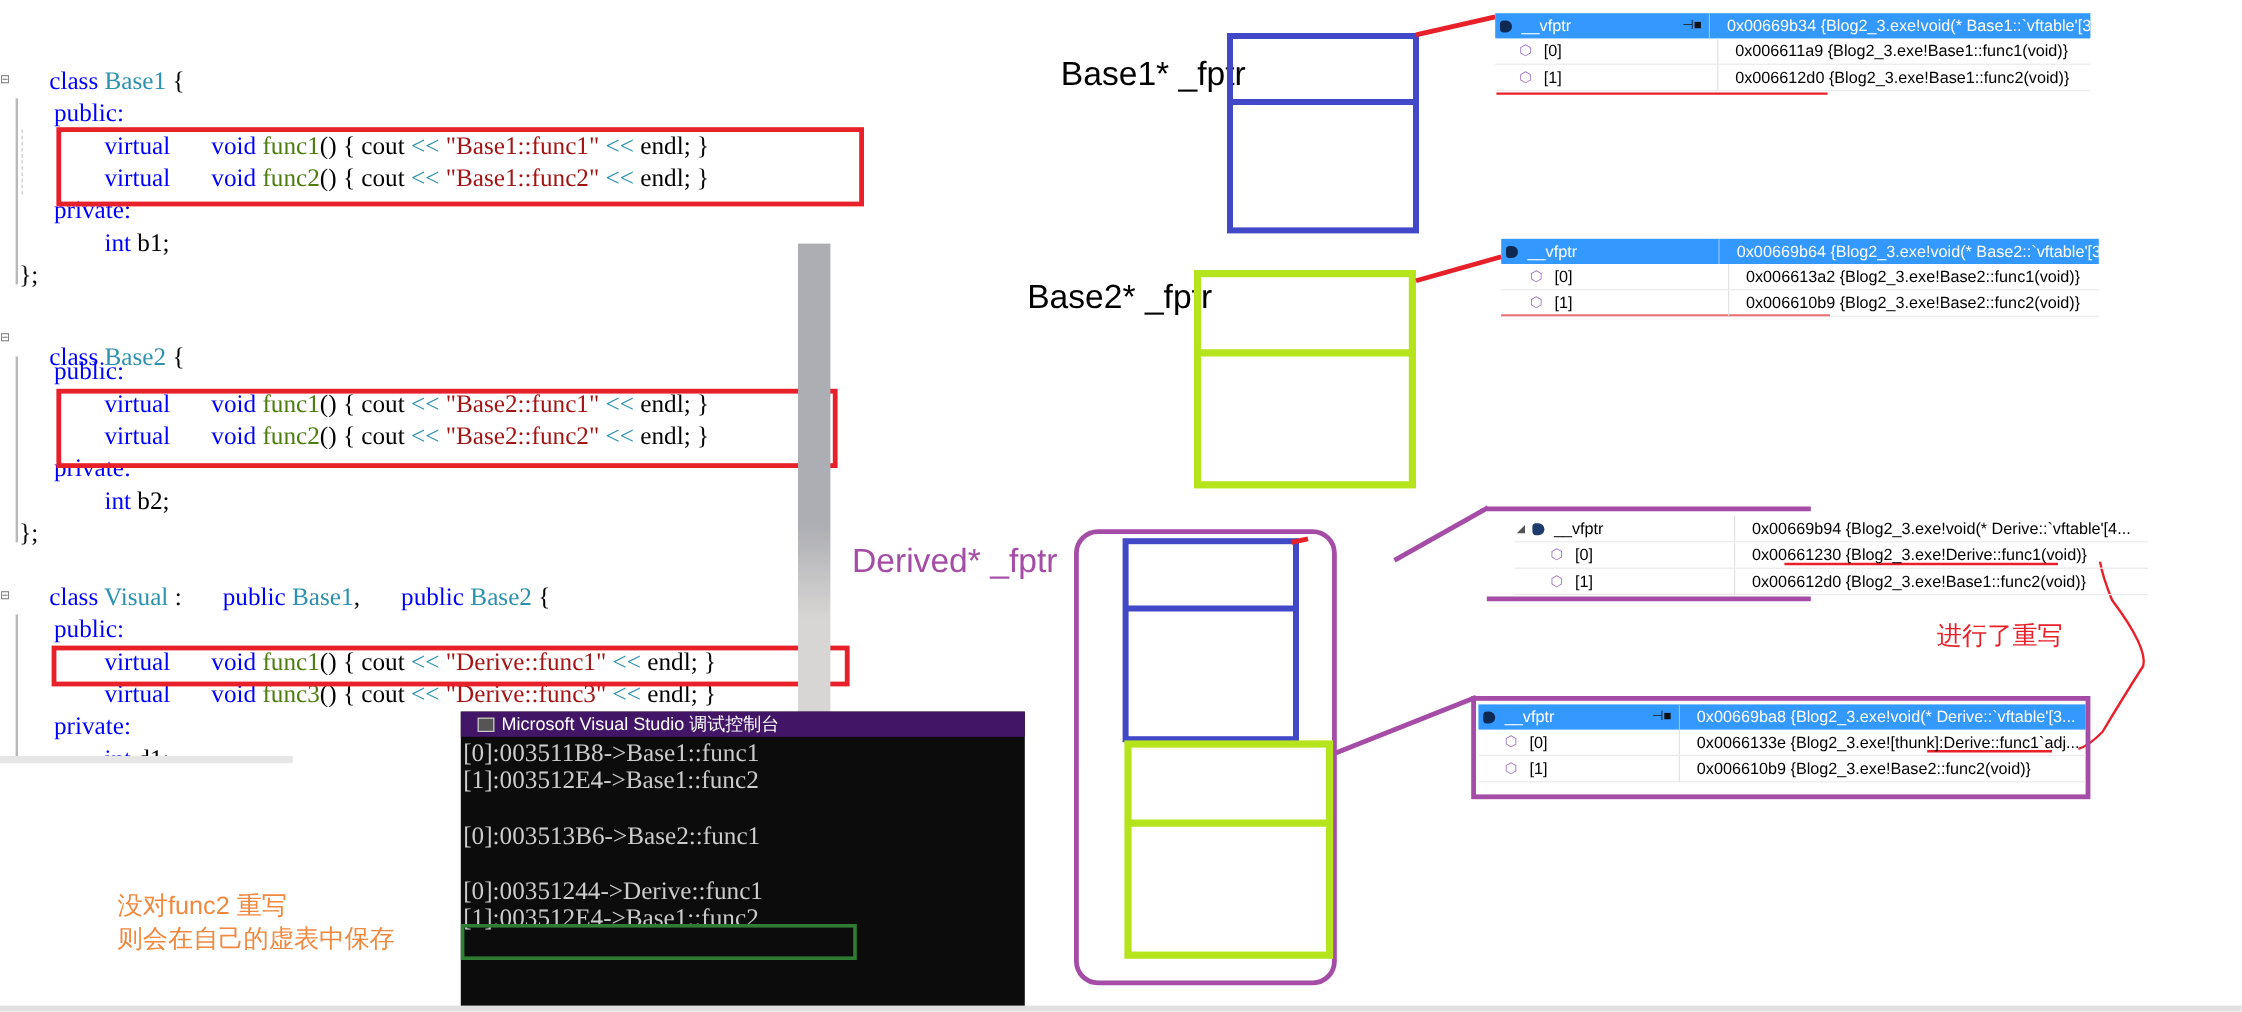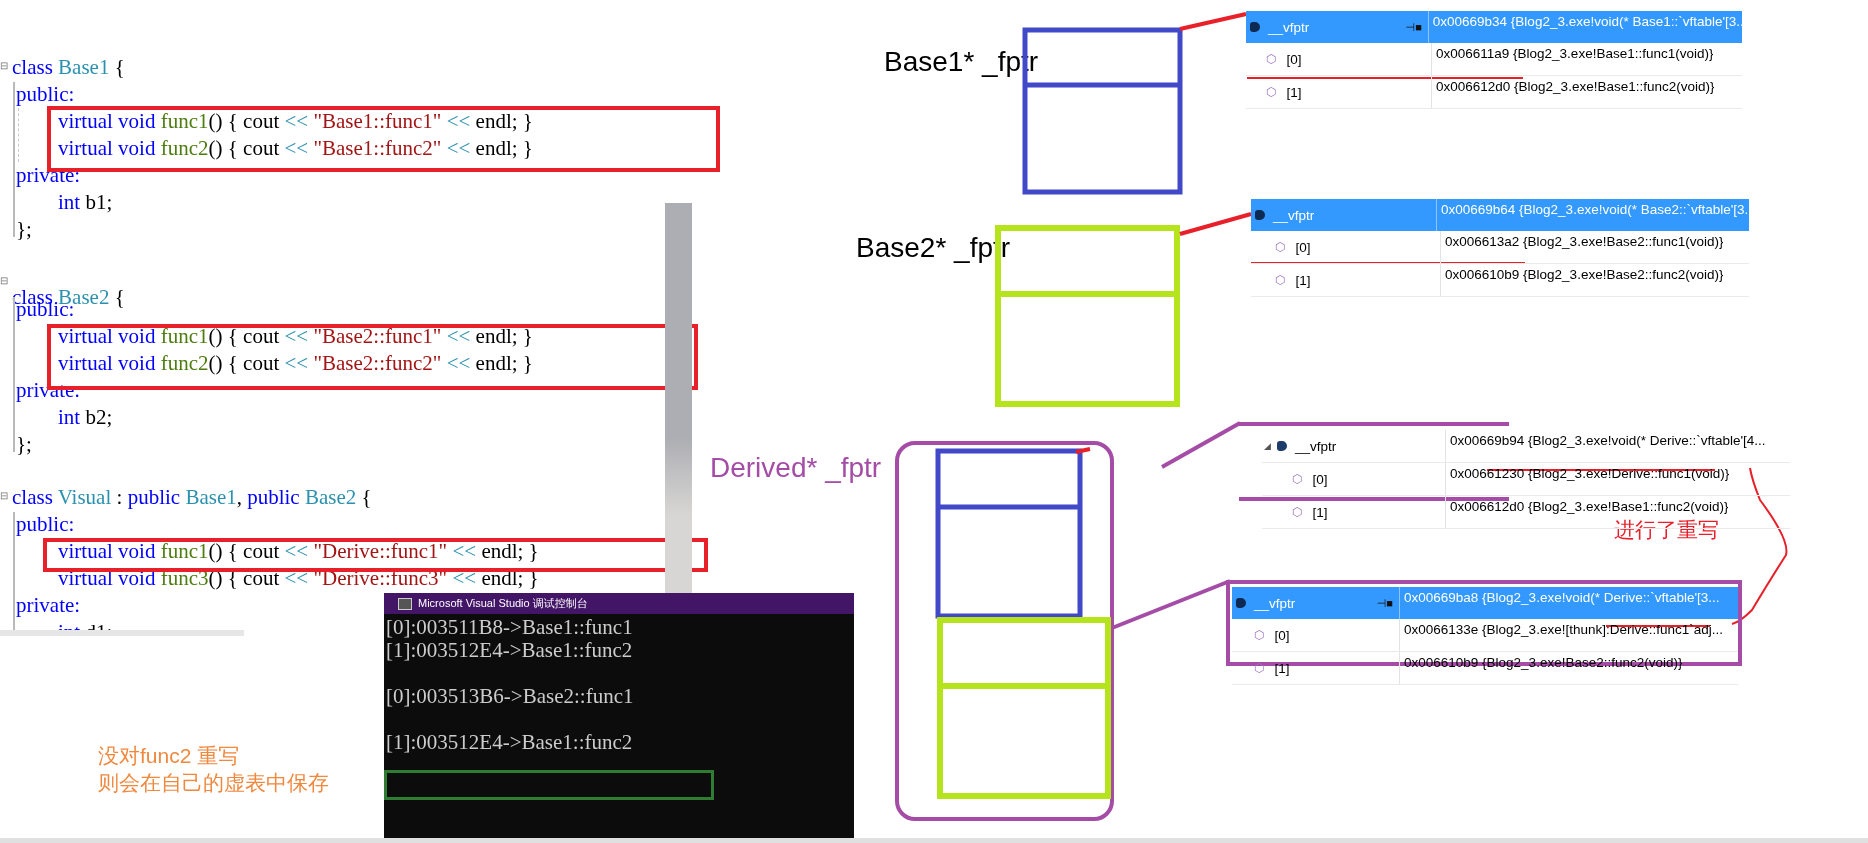--- a/index.html
+++ b/index.html
@@ -2,49 +2,49 @@
 <html><head>
 <meta charset="utf-8">
 <style>
   html, body { margin:0; padding:0; background:#ffffff; }
   body { width:1868px; height:843px; position:relative; overflow:hidden; font-family:"Liberation Sans", sans-serif; }
   .abs { position:absolute; }
 
   
   .code { position:absolute; left:0; top:0; width:665px; height:632px; background:#fff; font-family:"Liberation Serif", serif; font-size:21px; }
   .cl { position:absolute; white-space:pre; line-height:27px; height:27px; }
-  .kw { color:#0000ff; }
+  .kw { color:#0000ff;margin-left:29px; }
   .ty { color:#2b91af; }
   .fn { color:#4d7c0f; }
   .st { color:#a31515; }
   .op { color:#2b91af; }
   .pl { color:#000; }
   .guide { position:absolute; width:1px; border-left:2px solid #b9b9b9; }
   .dguide { position:absolute; width:0; border-left:1px dashed #c9c9c9; }
   .fold { position:absolute; width:8px; height:14px; border:1px solid #888; border-right:none; font-size:10px; }
   .redbox { position:absolute; border:4px solid #e8202a; }
   .scroll { position:absolute; left:665px; top:203px; width:27px; height:391px; background:linear-gradient(#adaeb3 0%, #adaeb3 60%, #d8d6d4 80%, #d8d6d4 100%); }
   .strip { position:absolute; left:0; top:630px; width:244px; height:6px; background:#e6e6e6; }
 
   
   .console { position:absolute; left:384px; top:593px; width:470px; height:246px; background:#0c0c0c; }
-  .console-title { height:21px; background:#431566; color:#fff; font-size:11px; line-height:21px; padding-left:14px; overflow:hidden; white-space:nowrap; }
+  .console-title { height:21px; background:#431566; color:#fff; font-size:15px; line-height:21px; padding-left:14px; overflow:hidden; white-space:nowrap; }
   .console-body { padding:2px 0 0 2px; font-family:"Liberation Serif", serif; font-size:21px; color:#cccccc; line-height:23px; }
   .cline { height:23px; white-space:pre; }
   .greenbox { position:absolute; left:384px; top:770px; width:330px; height:30px; border:3px solid #2e7d32; box-sizing:border-box; }
 
   .note-orange { position:absolute; left:98px; top:742px; color:#f0883e; font-size:21px; line-height:27px; }
   .note-red { position:absolute; left:1614px; top:516px; color:#e8202a; font-size:21px; }
 
   .label { position:absolute; font-size:28px; color:#000; }
   .label-purple { color:#a44ca6; }
 
   
   .dbg { position:absolute; font-size:13.5px; font-family:"Liberation Sans", sans-serif; }
-  .drow { display:flex; height:32px; line-height:21px; border-bottom:1px solid #eaeaea; white-space:nowrap; }
+  .drow { display:flex; height:21px; line-height:21px; border-bottom:1px solid #eaeaea; white-space:nowrap;gap:10px; }
   .drow.sel { background:#3399ff; color:#fff; border-bottom:none; }
   .dname { display:flex; align-items:center; box-sizing:border-box; border-right:1px solid #e3e3e3; }
   .drow.sel .dname { border-right:1px solid #8ec3ff; }
   .dval { padding-left:4px; overflow:hidden; }
   .ic-obj { display:inline-block; width:10px; height:10px; border-radius:3px 5px 5px 3px; background:#1d3b6b; margin-right:8px; }
   .drow.sel .ic-obj { background:#0f2a52; }
   .ic-cube { display:inline-block; color:#9b6fc3; font-size:12px; margin-right:10px; }
   .ic-pin { margin-left:auto; margin-right:6px; font-size:11px; color:#111; }
   .ic-expand { font-size:9px; color:#555; margin-right:6px; }
 
@@ -94,20 +94,21 @@
 <div class="console">
   <div class="console-title">
     <span style="display:inline-block;width:12px;height:10px;border:1px solid #ccc;margin-right:6px;vertical-align:middle;background:#555;"></span><span>Microsoft Visual Studio 调试控制台</span>
   </div>
   <div class="console-body">
     <div class="cline">[0]:003511B8-&gt;Base1::func1</div>
     <div class="cline">[1]:003512E4-&gt;Base1::func2</div>
     <div class="cline"></div>
     <div class="cline">[0]:003513B6-&gt;Base2::func1</div>
     <div class="cline"></div>
+    <div class="cline">[0]:00351244-&gt;Derive::func1</div>
     <div class="cline">[1]:003512E4-&gt;Base1::func2</div>
   </div>
 </div>
 <div class="greenbox"></div>
 
 <div class="note-orange">
   <div>没对func2 重写</div>
   <div>则会在自己的虚表中保存</div>
 </div>
 

